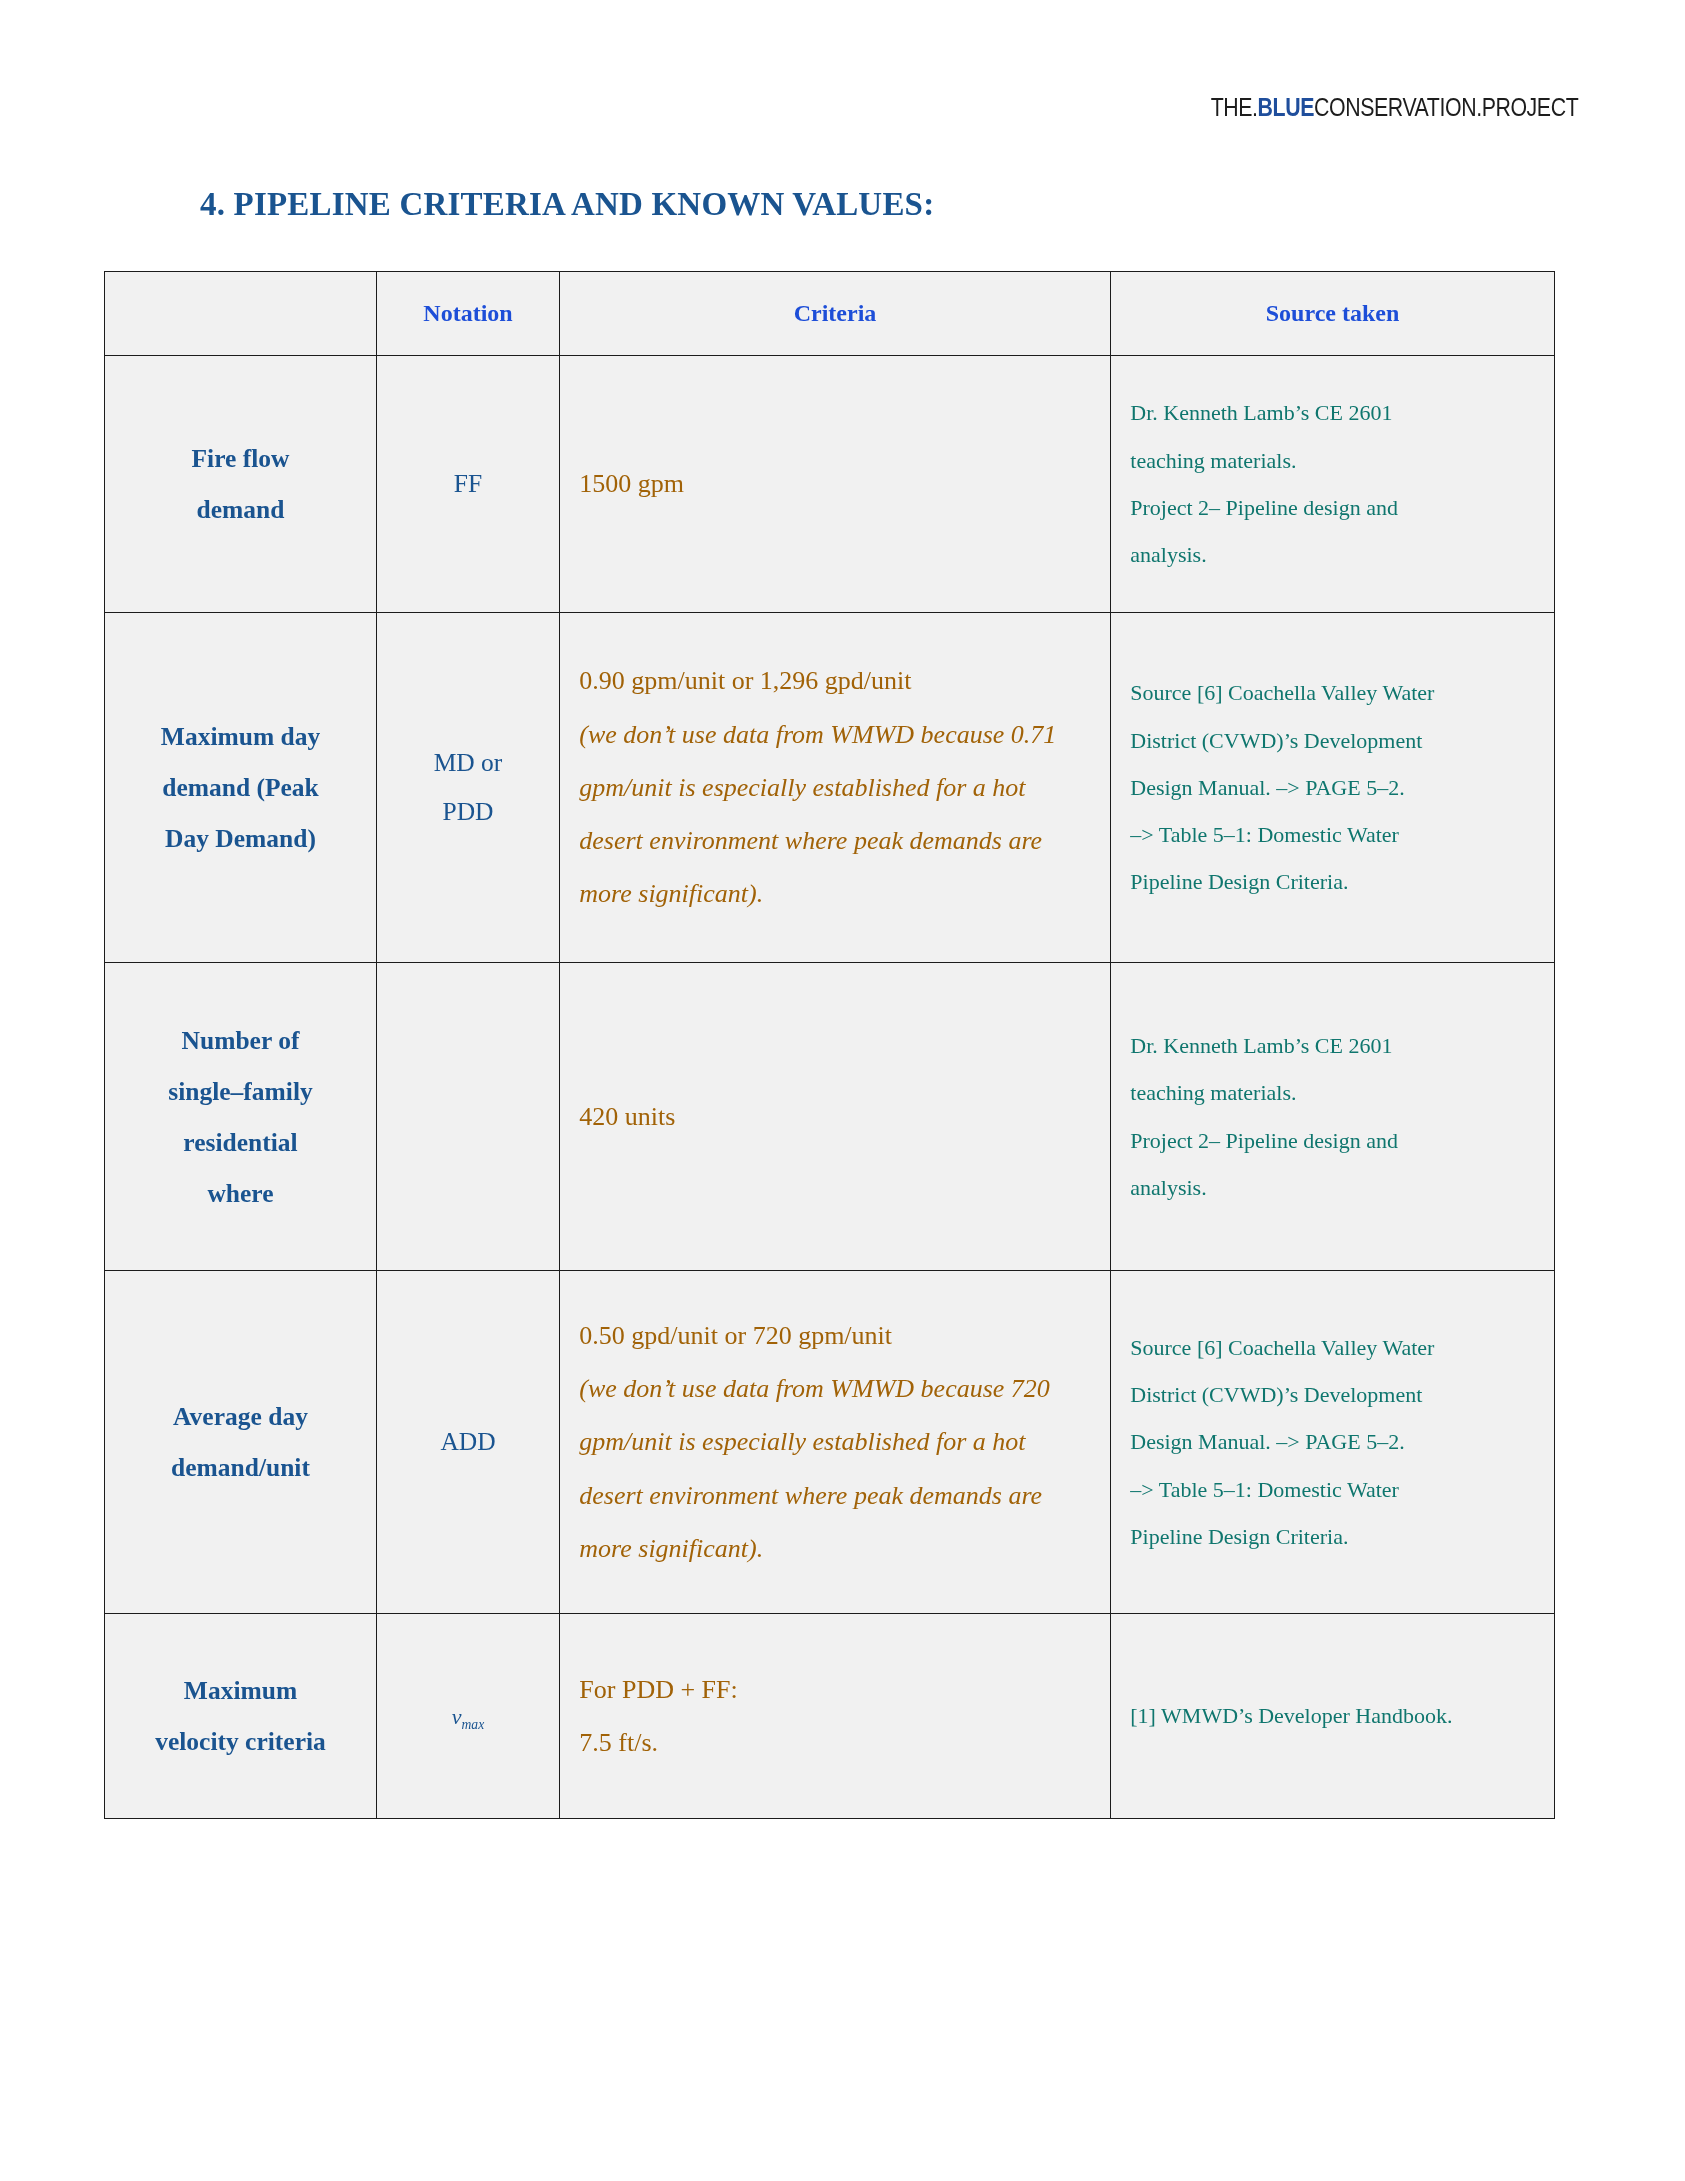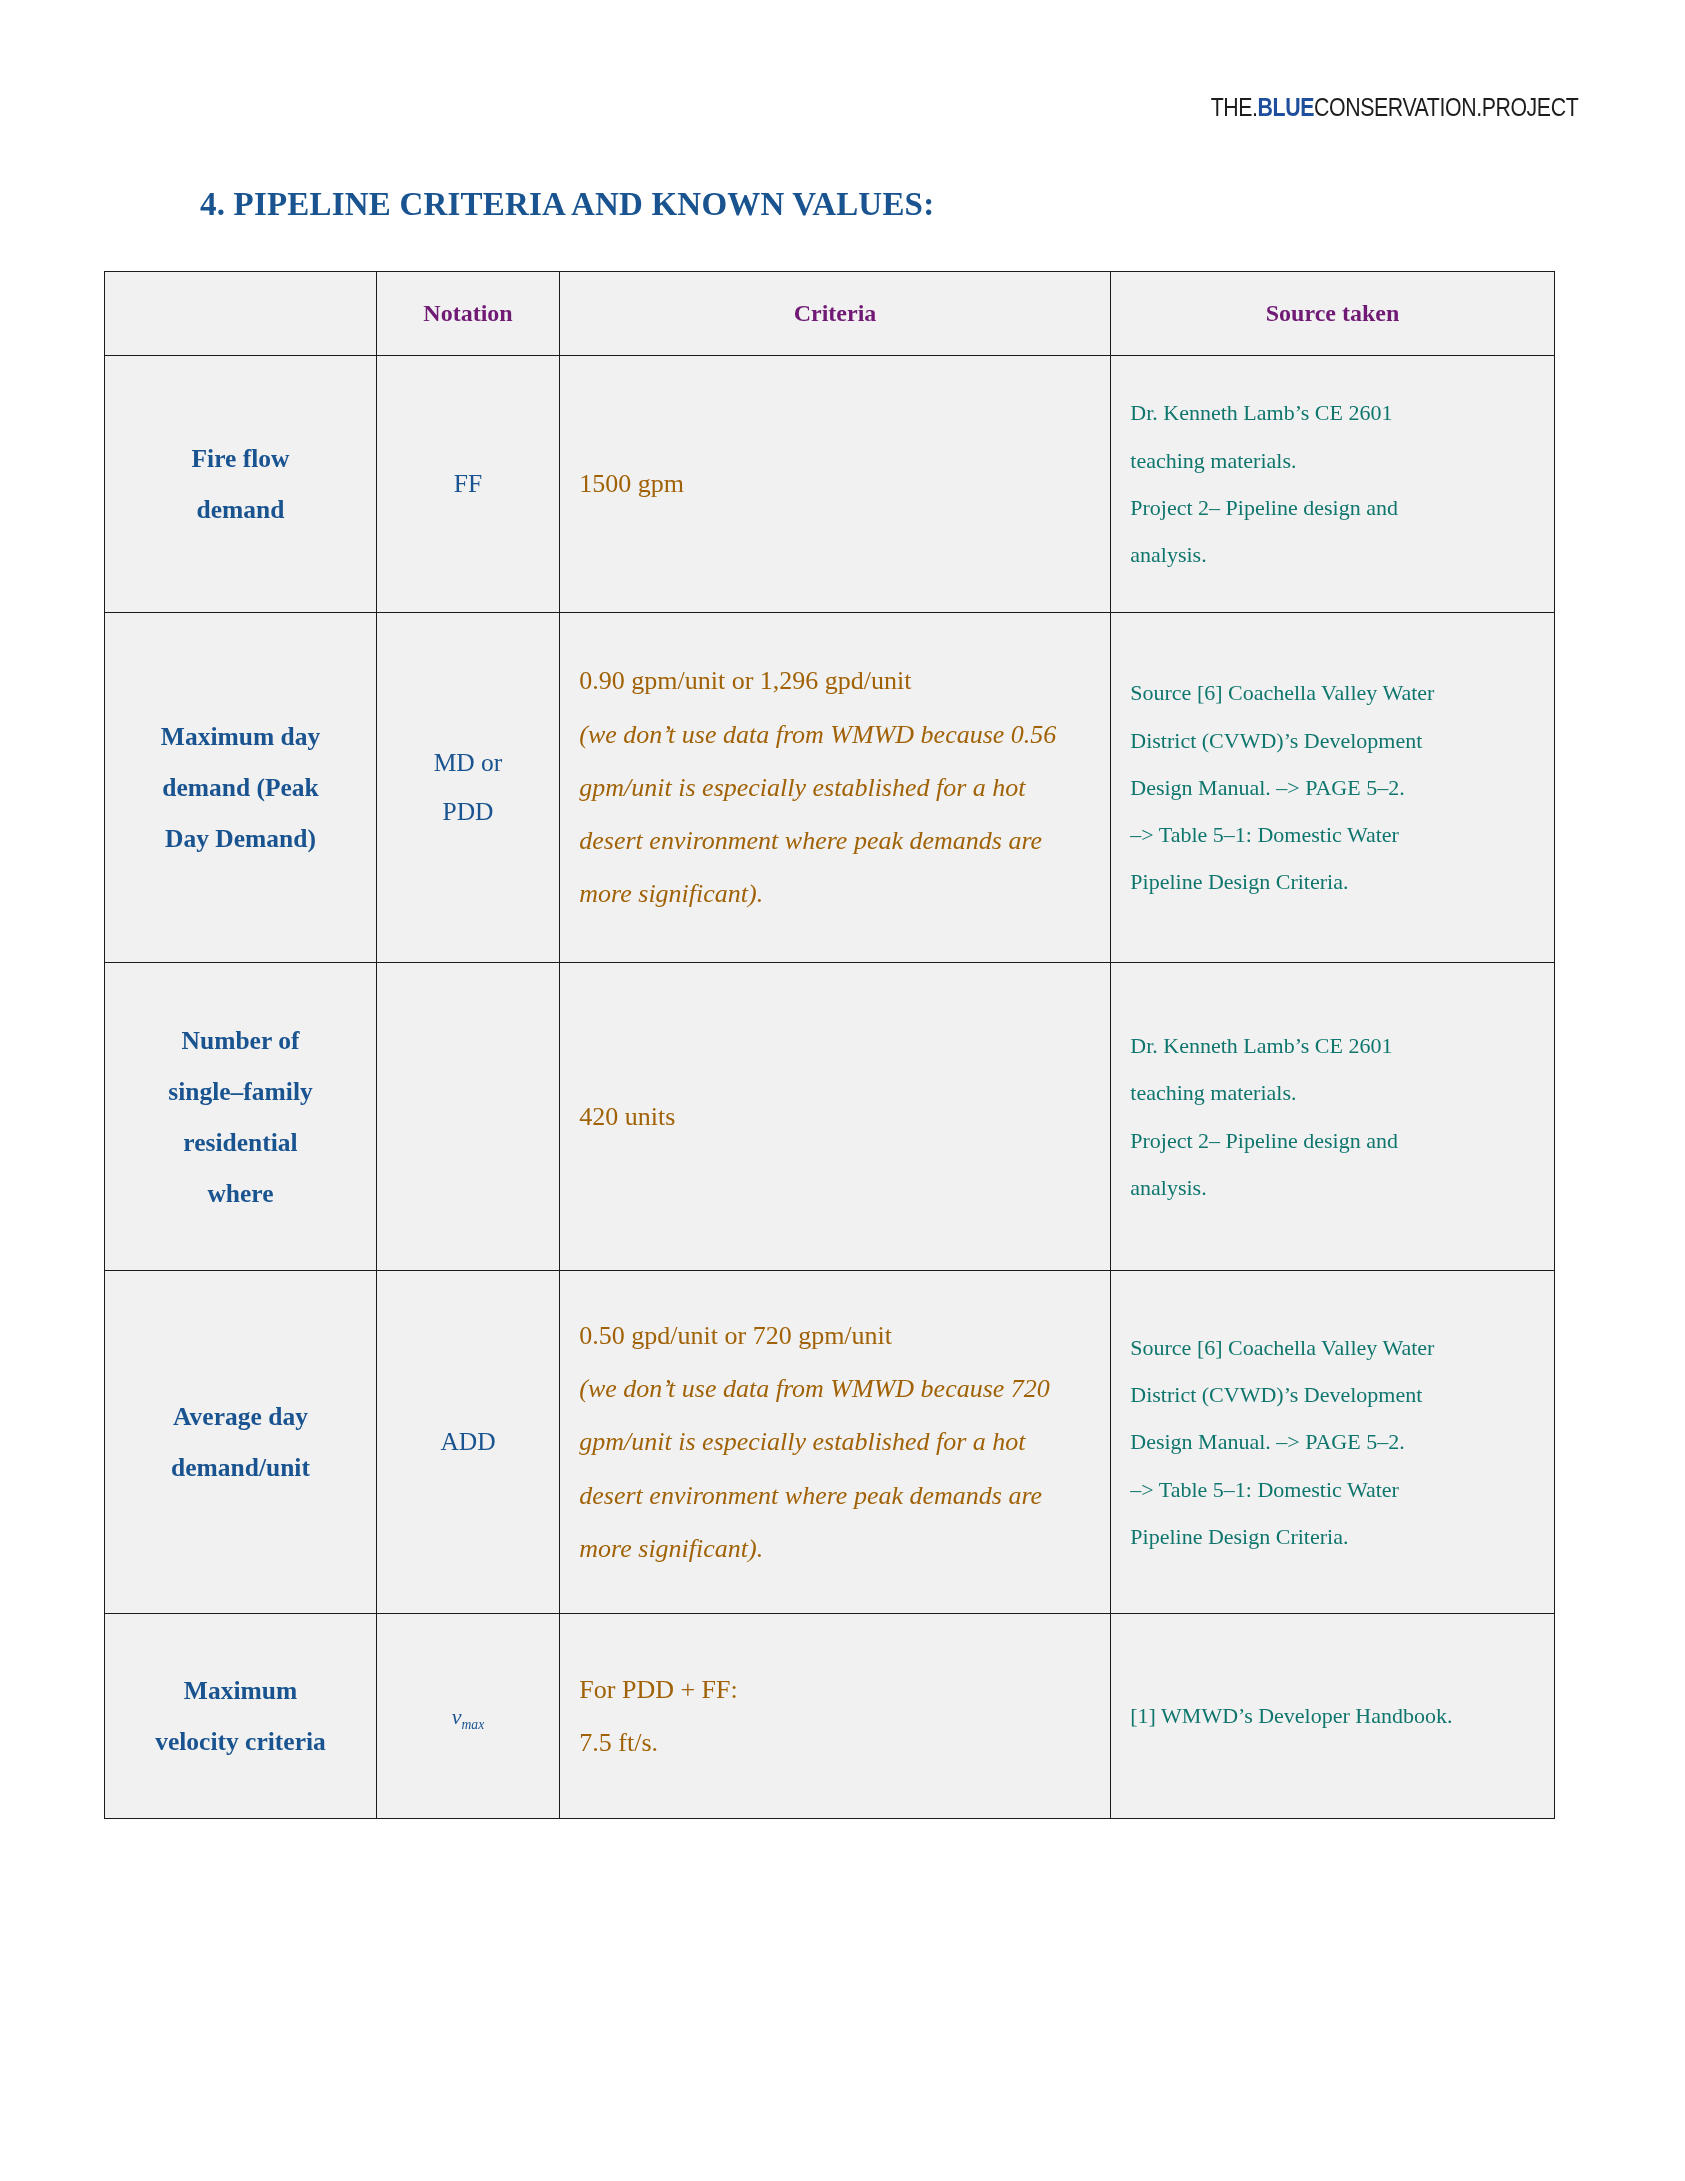--- a/index.html
+++ b/index.html
@@ -64,21 +64,21 @@
   .col-notation{ width: 183px; }
   .col-criteria{ width: 551px; }
   .col-source  { width: 444px; }
 
   thead td {
     background: #f5ecd9;
     height: 83px;
     text-align: center;
     font-size: 24px;
     font-weight: 700;
-    color: #701a75;
+    color: #1d4ed8;
   }
 
   .cell-inner {
     padding: 16px 19.3px;
     box-sizing: border-box;
   }
 
   
   .label-cell {
     text-align: center;
@@ -188,21 +188,21 @@
       </td>
       <td>
         <div class="cell-inner notation-cell">
           <div>MD or</div>
           <div>PDD</div>
         </div>
       </td>
       <td>
         <div class="cell-inner criteria-cell">
           <span>0.90 gpm/unit or 1,296 gpd/unit</span>
-          <span class="note">(we don’t use data from WMWD because 0.56 gpm/unit is especially established for a hot desert environment where peak demands are more significant).</span>
+          <span class="note">(we don’t use data from WMWD because 0.71 gpm/unit is especially established for a hot desert environment where peak demands are more significant).</span>
         </div>
       </td>
       <td>
         <div class="cell-inner source-cell">
           <span class="line">Source [6] Coachella Valley Water</span>
           <span class="line">District (CVWD)’s Development</span>
           <span class="line">Design Manual. –&gt; PAGE 5–2.</span>
           <span class="line">–&gt; Table 5–1: Domestic Water</span>
           <span class="line">Pipeline Design Criteria.</span>
         </div>

